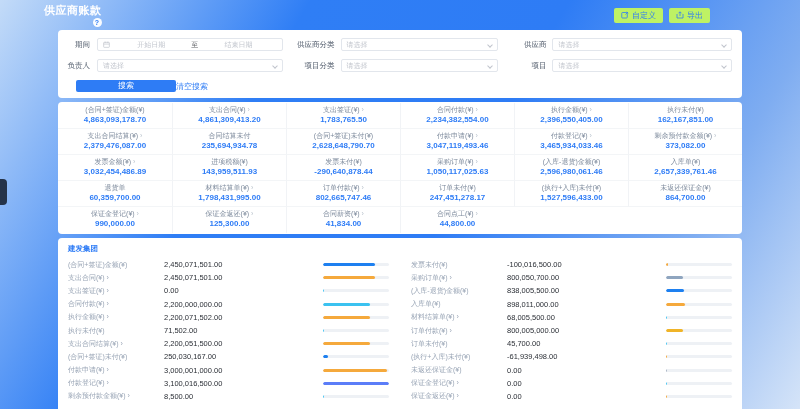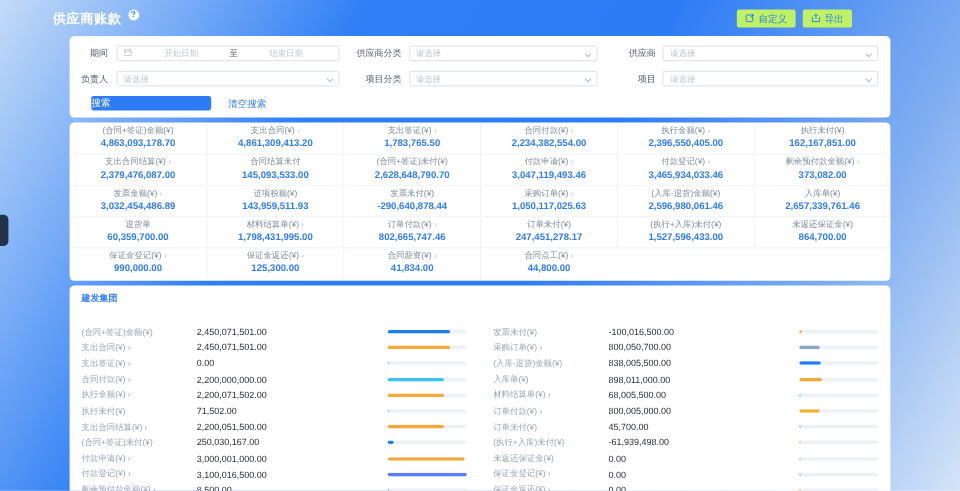--- a/index.html
+++ b/index.html
@@ -6,55 +6,55 @@
   html,body { width:800px; height:409px; overflow:hidden; }
   body {
     font-family:"Liberation Sans","DejaVu Sans",sans-serif;
     background:linear-gradient(120deg,#c3dbf8 0%,#2f7ef5 30%,#2e7cf5 55%,#7fadf1 80%,#d5e4f8 100%);
     position:relative;
   }
   .drawer-handle{position:absolute;left:0;top:179px;width:7px;height:26px;background:#253349;border-radius:0 4px 4px 0;}
   .page{width:684px;margin-left:58px;}
   
   .topbar{height:30px;display:flex;align-items:center;padding-right:32px;}
-  .title-wrap{display:flex;align-items:flex-start;margin-left:-14px;}
+  .title-wrap{display:flex;align-items:flex-end;margin-left:-14px;flex-direction:column;}
   .page-title{color:#fff;font-size:11px;font-weight:bold;letter-spacing:.5px;}
   .q-icon{display:inline-block;width:9px;height:9px;margin-left:5px;border-radius:50%;background:rgba(255,255,255,.95);color:#2e7cf5;font-size:7px;line-height:9px;text-align:center;font-weight:bold;}
   .top-actions{margin-left:auto;display:flex;gap:6px;}
   .top-btn{display:flex;align-items:center;gap:3px;background:#bef264;color:#2e7cf5;font-size:8px;padding:0 7px;height:15px;border:none;border-radius:2px;cursor:pointer;}
   .top-btn svg{display:block;}
   
   .card{background:#fff;border-radius:4px;}
   
   .filter-card{padding:8px 10px 6px 8px;}
   .f-row{display:flex;align-items:center;margin-bottom:8px;}
   .f-label{font-size:7.5px;color:#4e5969;text-align:right;flex:none;}
   .l1{width:24px;margin-right:7px;font-family:Liberation Mono, monospace;} .l2{width:40px;margin-left:12px;margin-right:6px;} .l3{width:36px;margin-left:12px;margin-right:6px;}
   .field{height:13px;border:1px solid #e2e6ec;border-radius:2px;display:flex;align-items:center;padding:0 5px;font-size:7px;color:#c0c4cc;background:#fff;}
   .w1{width:188px;} .w2{width:160px;} .w3{width:182px;}
   .ph{color:#c0c4cc;}
   .date-field .ph{flex:1;text-align:center;}
   .to-sep{color:#606266;flex:none;padding:0 2px;}
   .chev{width:4px;height:4px;border-right:1px solid #c0c4cc;border-bottom:1px solid #c0c4cc;transform:rotate(45deg);margin-left:auto;flex:none;}
   .f-actions{display:flex;align-items:center;margin-top:2px;}
-  .search-btn{margin-left:10px;width:100px;height:12px;background:#2e7cf5;color:#fff;border:none;border-radius:2px;font-size:8px;line-height:12px;text-align:left;cursor:pointer;}
-  .clear-link{margin-left:14px;color:#2e7cf5;font-size:8px;cursor:pointer;}
+  .search-btn{margin-left:10px;width:100px;height:12px;background:#2e7cf5;color:#fff;border:none;border-radius:2px;font-size:8px;line-height:12px;text-align:center;cursor:pointer;}
+  .clear-link{color:#2e7cf5;font-size:8px;cursor:pointer;}
   
   .stats-card{margin-top:4px;padding:1px 0;}
   .stats-grid{display:grid;grid-template-columns:repeat(6,1fr);grid-auto-rows:26px;}
   .cell{display:flex;flex-direction:column;align-items:center;justify-content:center;border-left:1px solid #f1f3f6;}
   .cell:nth-child(6n+1){border-left:none;}
   .cell:nth-child(-n+24){border-bottom:1px solid #f3f5f7;}
   .cell.empty{border:none;}
   .cl{font-size:7px;color:#7d8a9c;line-height:1.25;white-space:nowrap;}
   .ar{color:#b9c2cc;margin-left:2px;font-size:7px;}
   .cv{font-size:8px;font-weight:bold;color:#2e7cf6;line-height:1.3;white-space:nowrap;}
   
   .list-card{margin-top:4px;padding:6px 10px 10px 10px;height:300px;}
-  .group-name{color:#2e7cf6;font-size:7.5px;font-weight:600;margin-bottom:16px;cursor:pointer;}
+  .group-name{color:#2e7cf6;font-size:7.5px;font-weight:600;margin-bottom:4px;cursor:pointer;}
   .g-cols{display:flex;column-gap:22px;}
   .g-col{flex:1;min-width:0;}
   .g-row{display:flex;align-items:center;height:13.2px;}
   .g-label{flex:0 0 96px;font-size:7px;color:#98a4b5;white-space:nowrap;overflow:hidden;}
   .g-value{flex:0 0 140px;font-size:7.5px;font-weight:400;color:#2b2f36;white-space:nowrap;}
   .g-track{margin-left:auto;width:66px;height:3px;border-radius:2px;background:#eef1f5;flex:none;position:relative;overflow:hidden;}
   .g-fill{position:absolute;left:0;top:0;height:3px;border-radius:2px;}
 </style>
 </head>
 <body>
@@ -161,21 +161,21 @@
         <div class="cell">
           <div class="cl"><span>执行未付(¥)</span></div>
           <div class="cv">162,167,851.00</div>
         </div>
         <div class="cell">
           <div class="cl"><span>支出合同结算(¥)</span><span class="ar">›</span></div>
           <div class="cv">2,379,476,087.00</div>
         </div>
         <div class="cell">
           <div class="cl"><span>合同结算未付</span></div>
-          <div class="cv">145,093,533.00</div>
+          <div class="cv">235,694,934.78</div>
         </div>
         <div class="cell">
           <div class="cl"><span>(合同+签证)未付(¥)</span></div>
           <div class="cv">2,628,648,790.70</div>
         </div>
         <div class="cell">
           <div class="cl"><span>付款申请(¥)</span><span class="ar">›</span></div>
           <div class="cv">3,047,119,493.46</div>
         </div>
         <div class="cell">

